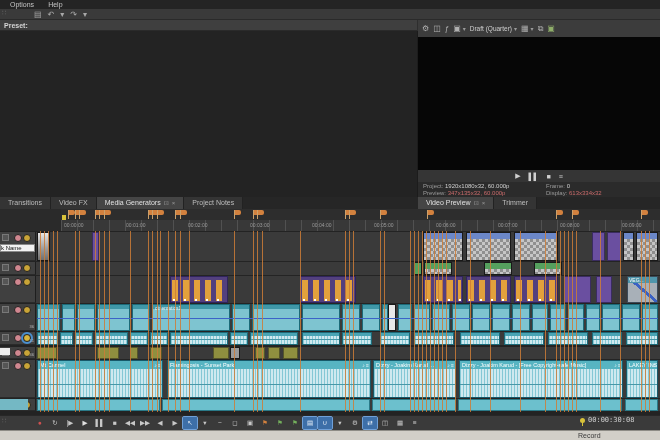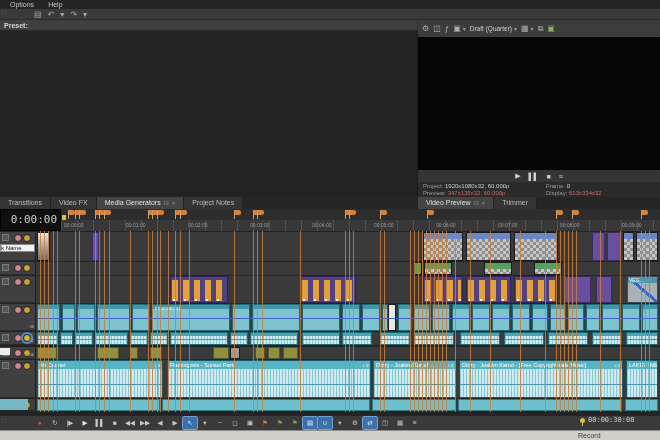--- a/index.html
+++ b/index.html
@@ -189,23 +189,20 @@
           <span class="wicon">⊡</span>
           <span class="wicon">×</span>
         </div>
         <div class="tab">
           <span>Trimmer</span>
         </div>
       </div>
   </div>
 
   <div id="timeline" class="abs">
-    <div id="tcbox">
-      <span>0:00:00</span>
-    </div>
     <div id="markerbar">
         <div id="starttick"></div>
         <span class="flag" style="left: 7px;"></span>
         <span class="flag" style="left: 14px;"></span>
         <span class="flag" style="left: 18px;"></span>
         <span class="flag" style="left: 34px;"></span>
         <span class="flag" style="left: 38px;"></span>
         <span class="flag" style="left: 43px;"></span>
         <span class="flag" style="left: 87px;"></span>
         <span class="flag" style="left: 91px;"></span>

